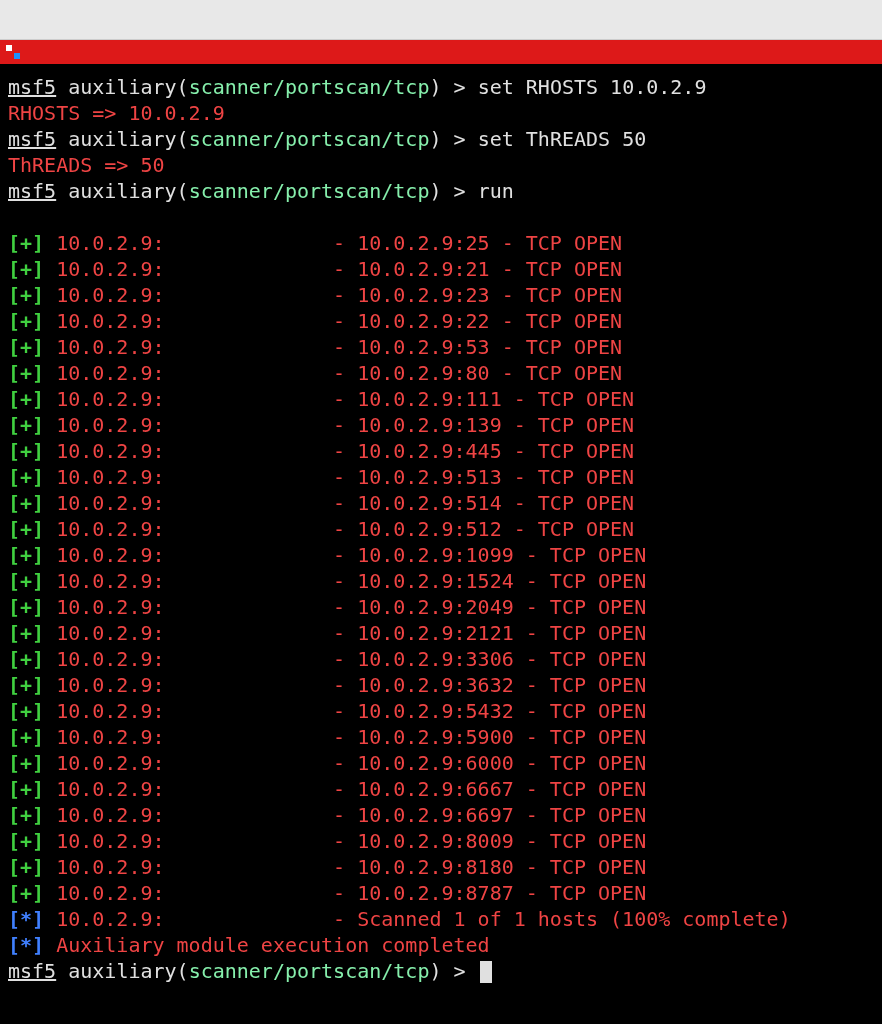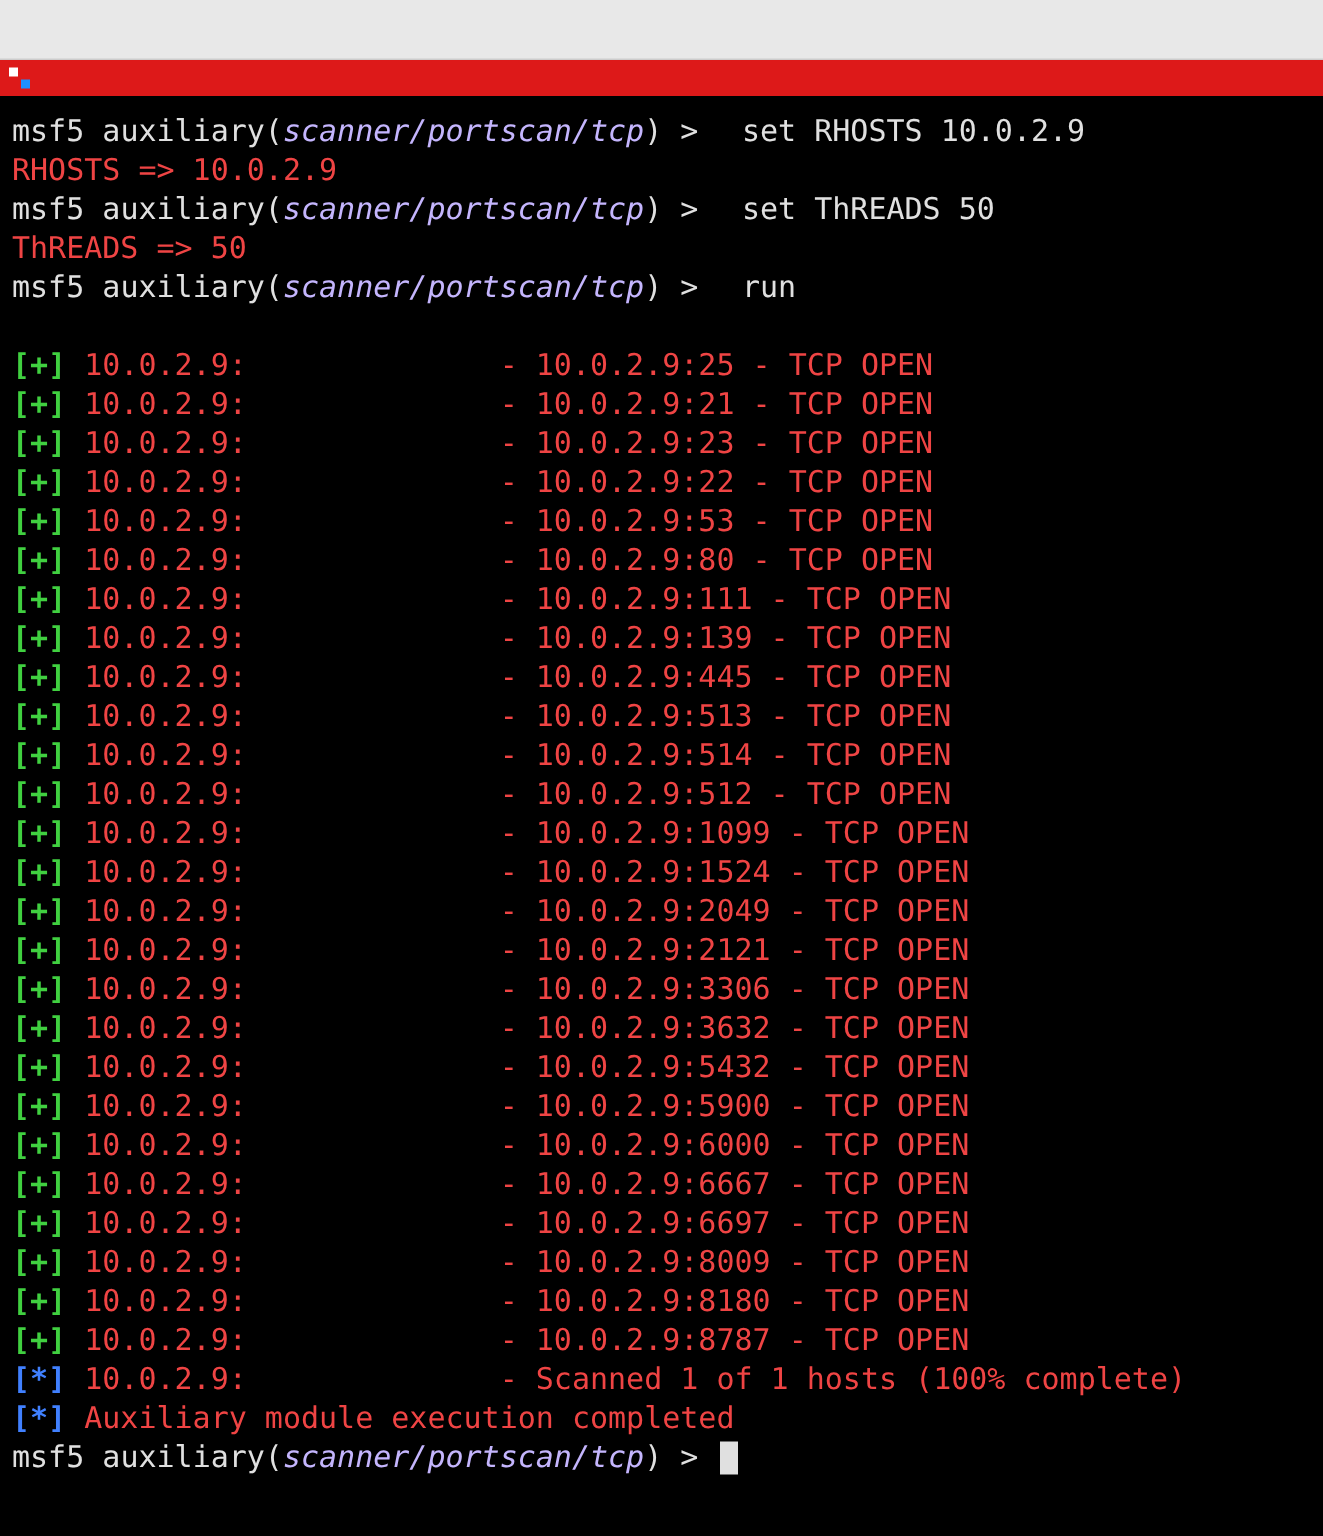--- a/index.html
+++ b/index.html
@@ -38,25 +38,25 @@
     }
     .titlebar-icon::before { top: 0; left: 0; background: #fff; }
     .titlebar-icon::after { bottom: 0; right: 0; background: #1e90ff; }
     .terminal {
       padding: 10px 8px 0 8px;
       color: #e0e0e0;
       line-height: 1.3;
       white-space: pre;
     }
     .prompt-line { white-space: pre; }
-    .msf { color: #e0e0e0; }
+    .msf { color: #e0e0e0; text-decoration: underline; }
     .aux { color: #e0e0e0; text-align: center; }
-    .mod { color: #c4b5fd; font-style: italic; }
+    .mod { color: #86efac; }
     .gt  { color: #e0e0e0; }
-    .cmd { color: #e0e0e0; margin-left: 17px; }
+    .cmd { color: #e0e0e0; }
     .green { color: #40d040; font-weight: bold; }
     .blue  { color: #4080ff; font-weight: bold; }
     .white { color: #ef4444; }
     .result-line { white-space: pre; }
     .blank { height: 26px; }
     .cursor {
       display: inline-block;
       width: 12px;
       height: 22px;
       background: #e0e0e0;

